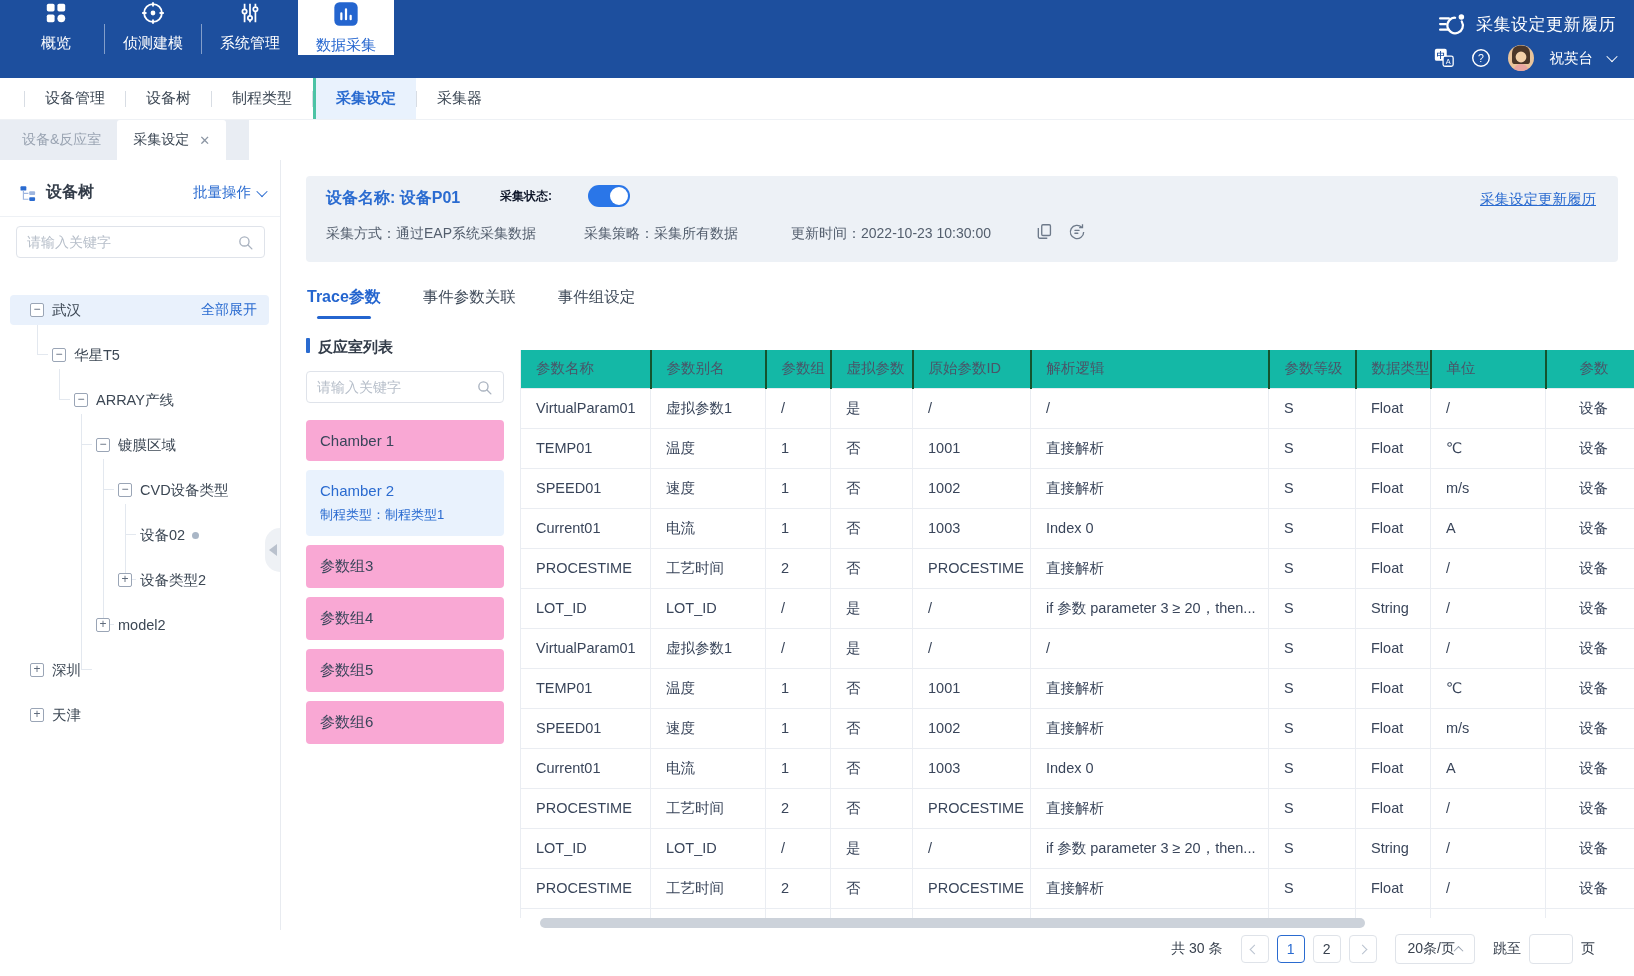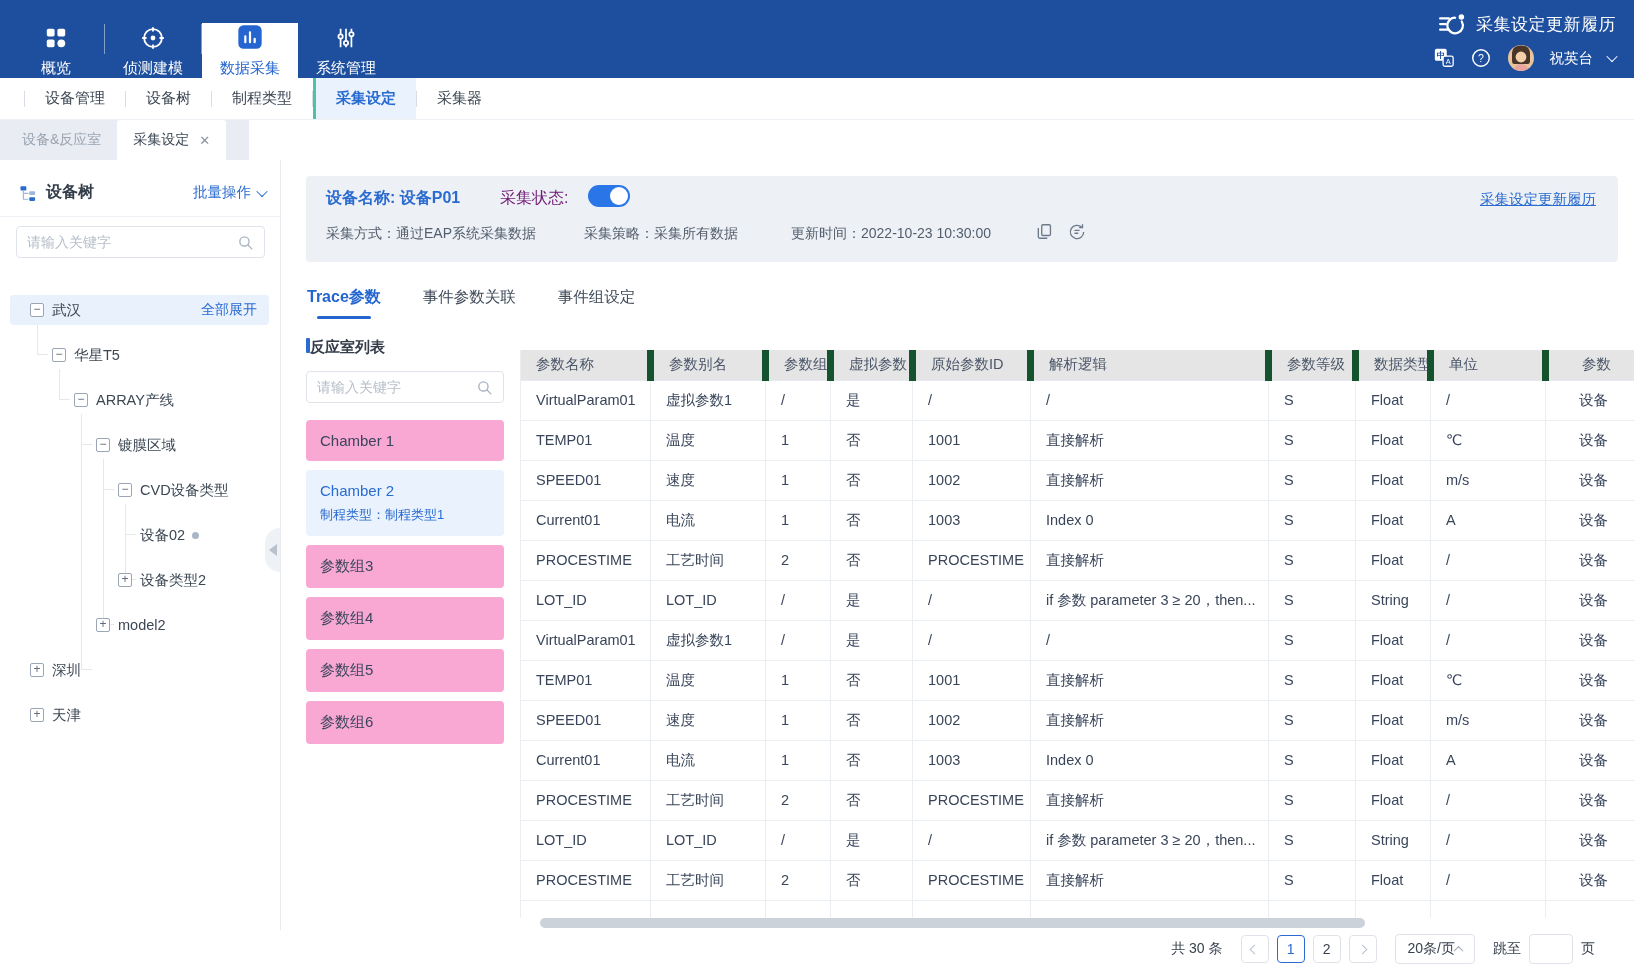--- a/index.html
+++ b/index.html
@@ -2,21 +2,21 @@
 <html><head>
 <meta charset="utf-8">
 <style>
   * { margin:0; padding:0; box-sizing:border-box; }
   html,body { width:1634px; height:976px; overflow:hidden; background:#fff;
     font-family:"Liberation Sans","DejaVu Sans",sans-serif; color:#3c4754; }
   body { position:relative; }
 
   
   .topnav { position:absolute; left:0; top:0; width:1634px; height:78px; background:#1d4f9e; }
-  .nav-items { position:absolute; left:8px; top:0; height:78px; display:flex; align-items:flex-end; }
+  .nav-items { position:absolute; left:8px; top:0; height:78px; display:flex; align-items:flex-start; }
   .nav-item { min-width:96px; padding:0 18px; display:flex; flex-direction:column; align-items:center;
     justify-content:center; gap:5px; color:#fff; font-size:15px; cursor:pointer; }
   .nav-item.active { background:#fff; color:#2465cf; }
   .nav-divider { width:1px; height:30px; background:rgba(255,255,255,.45); align-self:center; }
   .brand { position:absolute; right:18px; top:9px; display:flex; align-items:center; gap:9px; }
   .brand-title { color:#fff; font-size:17px; letter-spacing:.5px; }
   .top-actions { position:absolute; right:18px; top:44px; display:flex; align-items:center; gap:15px; }
   .user-name { color:#fff; font-size:14.5px; }
   .ta-icon { display:inline-flex; cursor:pointer; }
 
@@ -67,54 +67,54 @@
   .guide { position:absolute; background:#e3e8ef; z-index:0; }
   .collapse-handle { position:absolute; right:0; top:368px; width:15px; height:44px; background:#eef1f5;
     border-radius:22px 0 0 22px; cursor:pointer; }
   .tri-left { position:absolute; left:4px; top:16px; width:0; height:0; border-top:6px solid transparent;
     border-bottom:6px solid transparent; border-right:8px solid #b9c1cd; }
 
   
   .infobar { position:absolute; left:306px; top:176px; width:1312px; height:86px; background:#edf1f6;
     border-radius:4px; }
   .dv-name { position:absolute; left:20px; top:12px; font-size:16px; font-weight:bold; color:#2a6bd0; }
-  .dv-status { position:absolute; left:194px; top:12px; font-size:16px; font-weight:normal; color:#701a75; }
+  .dv-status { position:absolute; left:194px; top:12px; font-size:12px; font-weight:bold; color:#0f172a; }
   .switch { position:absolute; left:282px; top:9px; width:42px; height:22px; border-radius:11px;
     background:#2a76e8; cursor:pointer; }
   .switch::after { content:''; position:absolute; right:2px; top:2px; width:18px; height:18px;
     border-radius:50%; background:#fff; }
   .history-link { position:absolute; right:22px; top:14px; font-size:14.5px; color:#2a6bd0;
     text-decoration:underline; cursor:pointer; }
   .info-meta { position:absolute; top:49px; font-size:14px; color:#535e6d; }
   .ib-icon { position:absolute; top:46px; cursor:pointer; display:inline-flex; }
 
   
   .content-tabs { position:absolute; left:307px; top:287px; display:flex; gap:42px; }
   .ct-item { font-size:15.5px; color:#3f4a59; cursor:pointer; text-align:center; }
   .ct-item.active { color:#2465cf; font-weight:bold; font-size:16px; }
   .ct-item.active::after { content:''; display:block; height:3px; width:54px; background:#2465cf;
     border-radius:2px; margin:8px auto 0; }
 
   
   .chamber-panel { position:absolute; left:306px; top:338px; width:198px; }
-  .cp-title { display:flex; font-size:15px; font-weight:bold; color:#333c49; }
+  .cp-title { display:flex; gap:8px; font-size:15px; font-weight:bold; color:#333c49; }
   .cp-bar { width:4px; height:15px; background:#2a6bd0; border-radius:1px; }
   .cp-search { margin-top:14px; height:32px; border:1px solid #dfe3ea; border-radius:4px; display:flex;
     align-items:center; padding:0 10px; background:#fff; }
   .chamber-list { margin-top:17px; }
   .chamber-card { background:#f9a8d4; border-radius:4px; margin-bottom:9px; padding:12px 14px;
     font-size:15px; color:#39455a; cursor:pointer; }
   .chamber-card.active { background:#e9f2fd; color:#2a6bd0; }
   .chamber-sub { margin-top:7px; font-size:13px; color:#2a6bd0; }
 
   
   .table-wrap { position:absolute; left:520px; top:350px; width:1114px; height:568px; overflow:hidden; }
   table { border-collapse:collapse; table-layout:fixed; width:1225px; }
-  th { height:30px; background:#e5e5e5; font-weight:normal; font-size:14.5px; color:#4a5568;
-    text-align:left; padding:0 8px 0 15px; border-right:7px solid #14532d; border-bottom:1px solid #e6eaf0;
+  th { height:38px; background:#14b8a6; font-weight:normal; font-size:14.5px; color:#4a5568;
+    text-align:left; padding:0 8px 0 15px; border-right:2px solid #14532d; border-bottom:1px solid #e6eaf0;
     white-space:nowrap; overflow:hidden; }
   td { height:40px; font-size:14.5px; color:#39455a; padding:0 8px 0 15px; border-right:1px solid #eaedf2;
     border-bottom:1px solid #eaedf2; white-space:nowrap; overflow:hidden; background:#fff; }
   th:first-child, td:first-child { border-left:1px solid #eaedf2; }
   th:nth-child(10), td:nth-child(10) { padding-left:33px; }
 
   .hscroll-thumb { position:absolute; left:540px; top:918px; width:825px; height:10px;
     background:#ccd2da; border-radius:6px; cursor:pointer; }
 
   
@@ -149,35 +149,35 @@
       <div class="nav-divider"></div>
       <div class="nav-item">
         <span class="nav-icon"><svg width="26" height="26" viewBox="0 0 24 24" fill="none" stroke="#fff" stroke-width="1.7">
             <circle cx="12" cy="12" r="8.2"></circle>
             <path d="M12 2v4M12 18v4M2 12h4M18 12h4"></path>
             <circle cx="12" cy="12" r="2.2" fill="#fff" stroke="none"></circle>
           </svg></span>
         <span class="nav-label">侦测建模</span>
       </div>
       <div class="nav-divider"></div>
-      <div class="nav-item active">
-        <span class="nav-icon"><svg width="28" height="28" viewBox="0 0 24 24">
-            <rect x="2" y="2" width="20" height="20" rx="4.5" fill="#2465cf"></rect>
-            <path d="M8 16.5v-5M12 16.5v-8.5M16 16.5v-3" stroke="#fff" stroke-width="1.9" stroke-linecap="round"></path>
-          </svg></span>
-        <span class="nav-label">数据采集</span>
-      </div>
       <div class="nav-item">
         <span class="nav-icon"><svg width="26" height="26" viewBox="0 0 24 24" fill="none" stroke="#fff" stroke-width="1.6">
             <path d="M7 3.5v4.8M7 12.7v7.8M12 3.5v10.8M12 18.7v1.8M17 3.5v2.8M17 10.7v9.8"></path>
             <circle cx="7" cy="10.6" r="2"></circle>
             <circle cx="12" cy="16.6" r="2"></circle>
             <circle cx="17" cy="8.6" r="2"></circle>
           </svg></span>
         <span class="nav-label">系统管理</span>
+      </div>
+      <div class="nav-item active">
+        <span class="nav-icon"><svg width="28" height="28" viewBox="0 0 24 24">
+            <rect x="2" y="2" width="20" height="20" rx="4.5" fill="#2465cf"></rect>
+            <path d="M8 16.5v-5M12 16.5v-8.5M16 16.5v-3" stroke="#fff" stroke-width="1.9" stroke-linecap="round"></path>
+          </svg></span>
+        <span class="nav-label">数据采集</span>
       </div>
     </div>
   <div class="brand">
     <span class="ta-icon" id="logo-icon">
         <svg width="30" height="30" viewBox="0 0 24 24" fill="none" stroke="#fff" stroke-width="1.8">
           <path d="M2.5 7.5h7M2.5 12h4.5M2.5 16.5h7" stroke-linecap="round"></path>
           <path d="M19.8 10a6.2 6.2 0 1 1-5.3-3" stroke-linecap="round"></path>
           <circle cx="19.5" cy="6.3" r="2.2" fill="#fff" stroke="none"></circle>
         </svg>
       </span>

